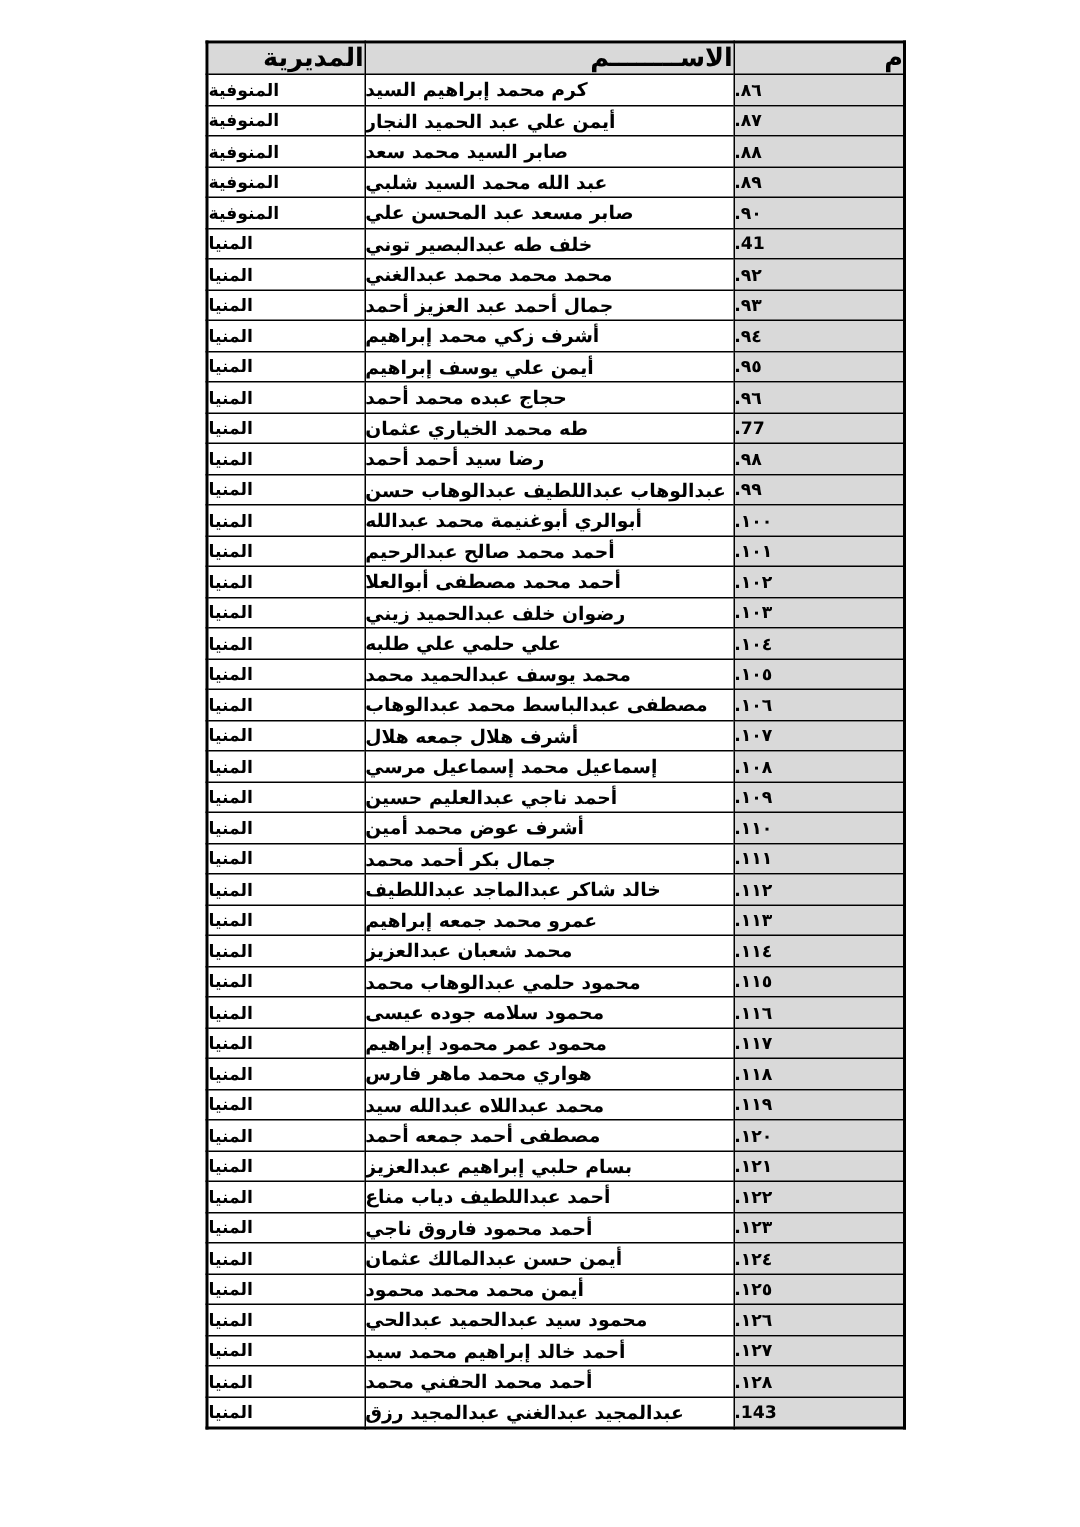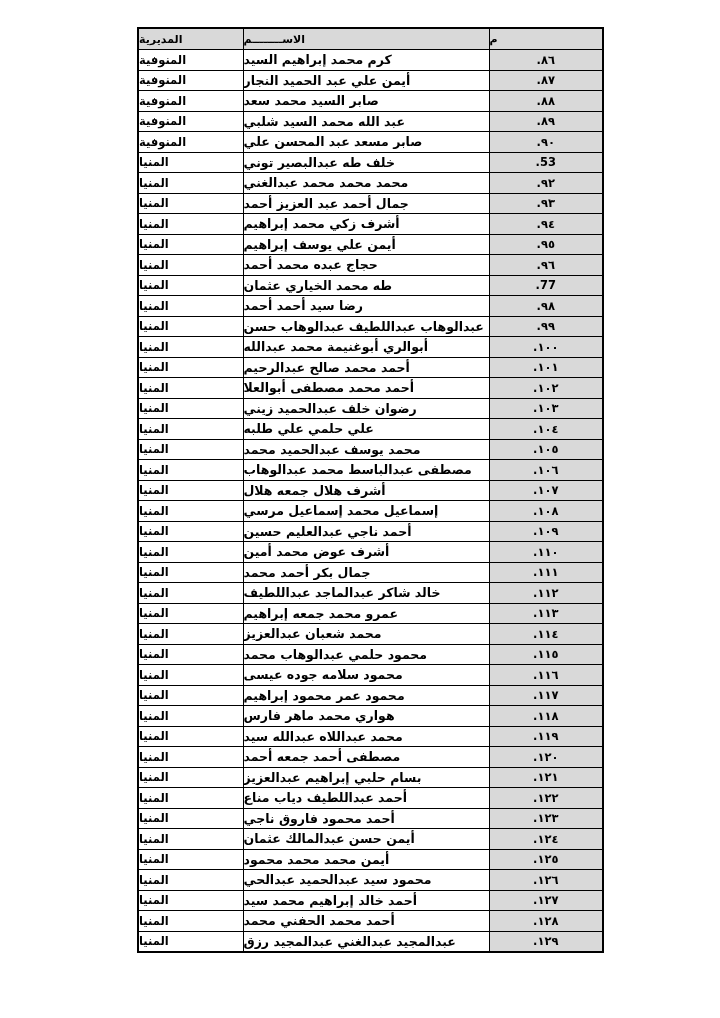--- a/index.html
+++ b/index.html
@@ -31,32 +31,32 @@
     font-weight: bold;
     color: #000000;
     padding: 0;
     overflow: hidden;
     white-space: nowrap;
     vertical-align: middle;
   }
   table.roster thead th {
     height: 20px;
     background: #d9d9d9;
-    font-size: 11px;
-    text-align: left;
+    font-size: 17px;
+    text-align: right;
   }
   table.roster tbody td {
     height: 19.5px;
   }
   col.c-num { width: 114px; }
   col.c-name { width: 246px; }
   col.c-dir { width: 105px; }
   td.cell-num {
     background: #d9d9d9;
-    text-align: center;
+    text-align: left;
     font-size: 11.5px;
   }
   td.cell-name {
     background: #ffffff;
     text-align: left;
     padding-right: 9px;
     font-size: 12.5px;
   }
   td.cell-dir {
     background: #ffffff;
@@ -106,21 +106,21 @@
     <td class="cell-dir">المنوفية</td>
   </tr>
 
   <tr>
     <td class="cell-num">٩٠.</td>
     <td class="cell-name">صابر مسعد عبد المحسن علي</td>
     <td class="cell-dir">المنوفية</td>
   </tr>
 
   <tr>
-    <td class="cell-num">53.</td>
+    <td class="cell-num">41.</td>
     <td class="cell-name">خلف طه عبدالبصير توني</td>
     <td class="cell-dir">المنيا</td>
   </tr>
 
   <tr>
     <td class="cell-num">٩٢.</td>
     <td class="cell-name">محمد محمد محمد عبدالغني</td>
     <td class="cell-dir">المنيا</td>
   </tr>
 
@@ -334,19 +334,19 @@
     <td class="cell-dir">المنيا</td>
   </tr>
 
   <tr>
     <td class="cell-num">١٢٨.</td>
     <td class="cell-name">أحمد  محمد الحفني محمد</td>
     <td class="cell-dir">المنيا</td>
   </tr>
 
   <tr>
-    <td class="cell-num">١٢٩.</td>
+    <td class="cell-num">143.</td>
     <td class="cell-name">عبدالمجيد عبدالغني عبدالمجيد رزق</td>
     <td class="cell-dir">المنيا</td>
   </tr>
 </tbody>
   </table>
 </div>
 
 </body></html>

